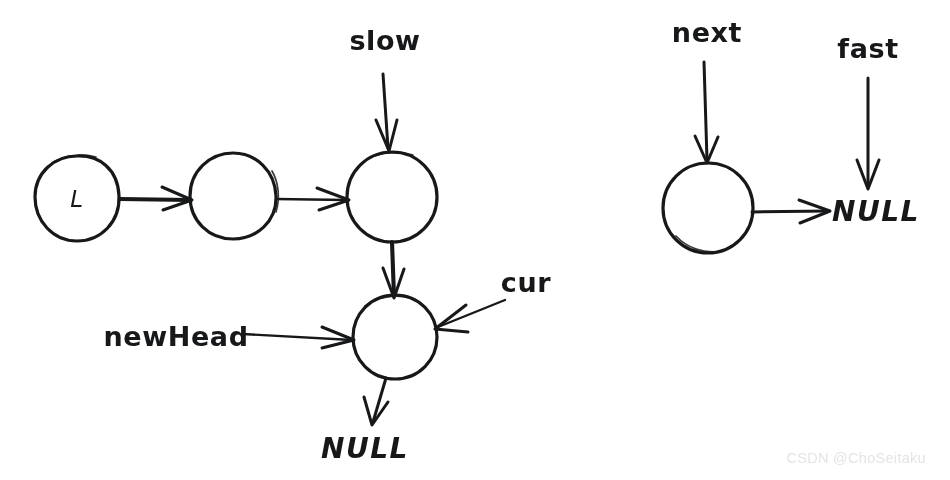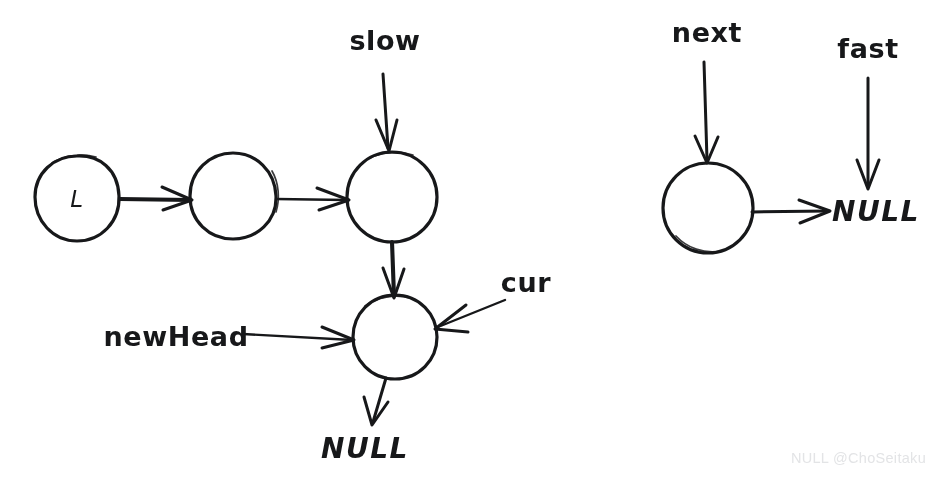--- a/index.html
+++ b/index.html
@@ -195,14 +195,14 @@
     <text class="hand-text" x="707" y="42" text-anchor="middle">next</text>
 
     <text class="hand-text" x="868" y="58" text-anchor="middle">fast</text>
 
     <text class="hand-text hand-text-italic" x="365" y="458" text-anchor="middle">NULL</text>
 
     <text class="hand-text hand-text-italic" x="876" y="221" text-anchor="middle">NULL</text>
 
   </svg>
 
-  <div class="watermark">NULL @ChoSeitaku</div>
+  <div class="watermark">CSDN @ChoSeitaku</div>
 </div>
 
 </body></html>

